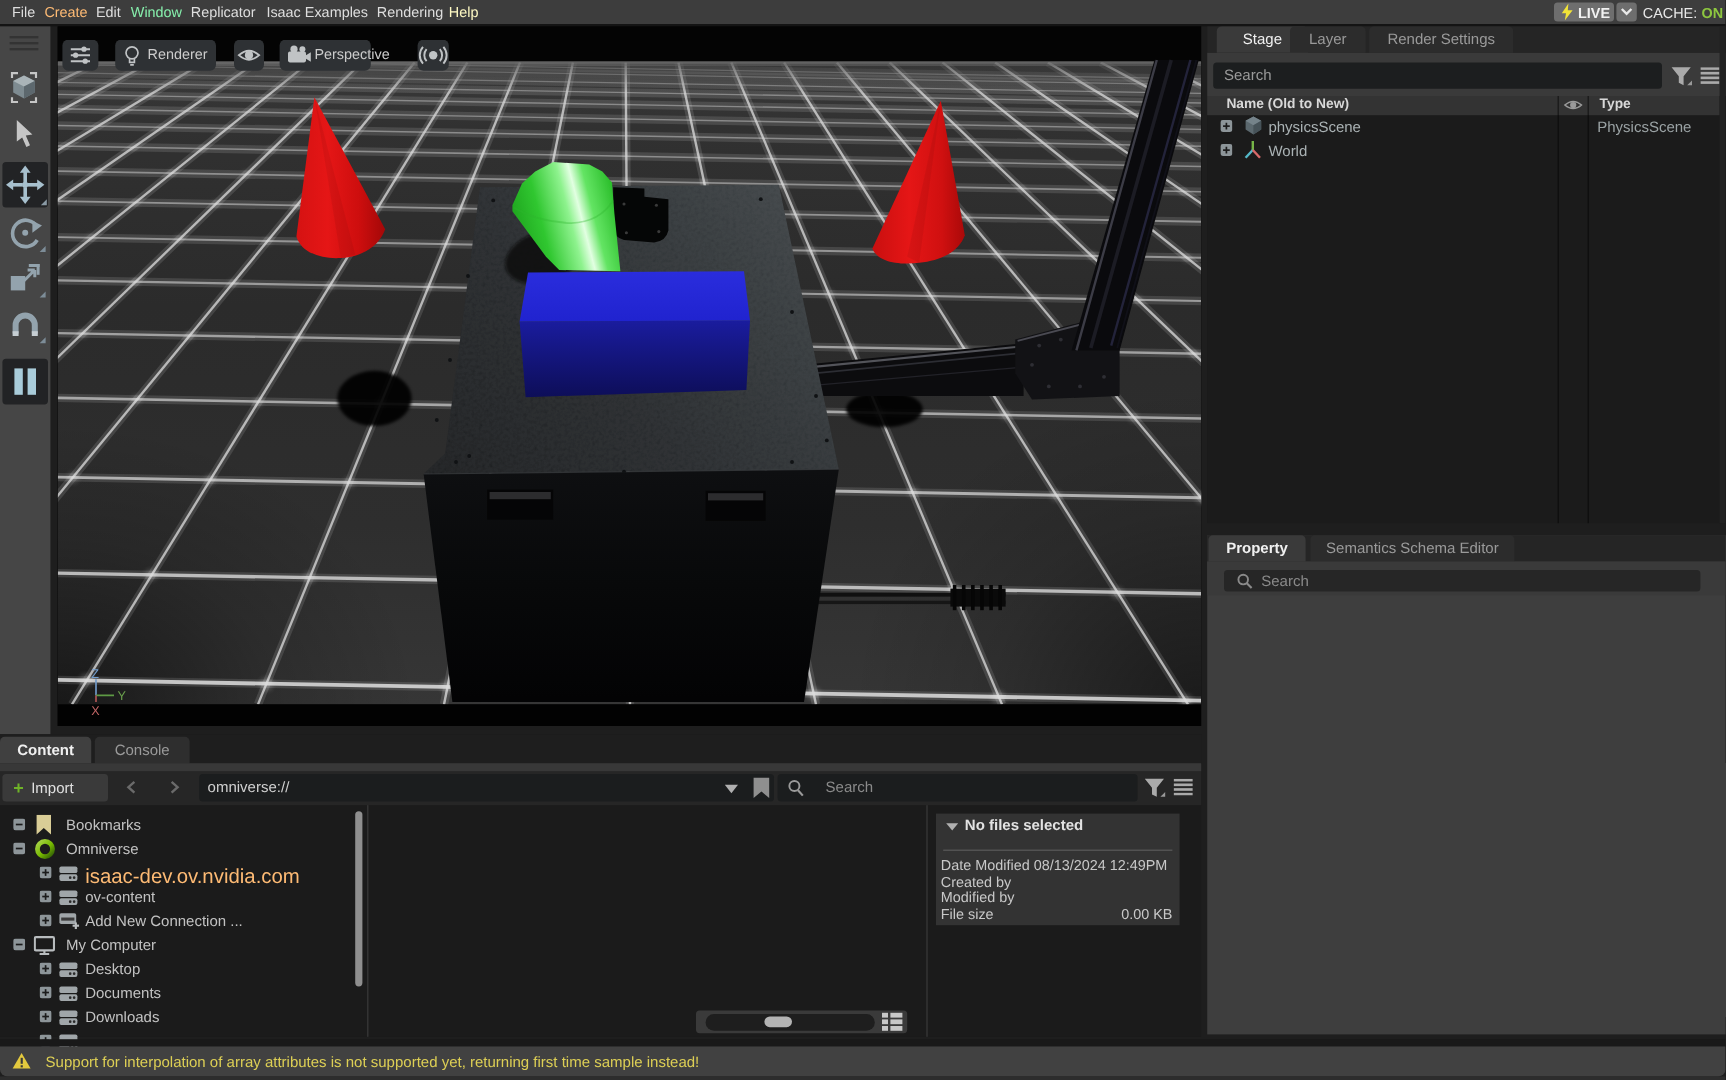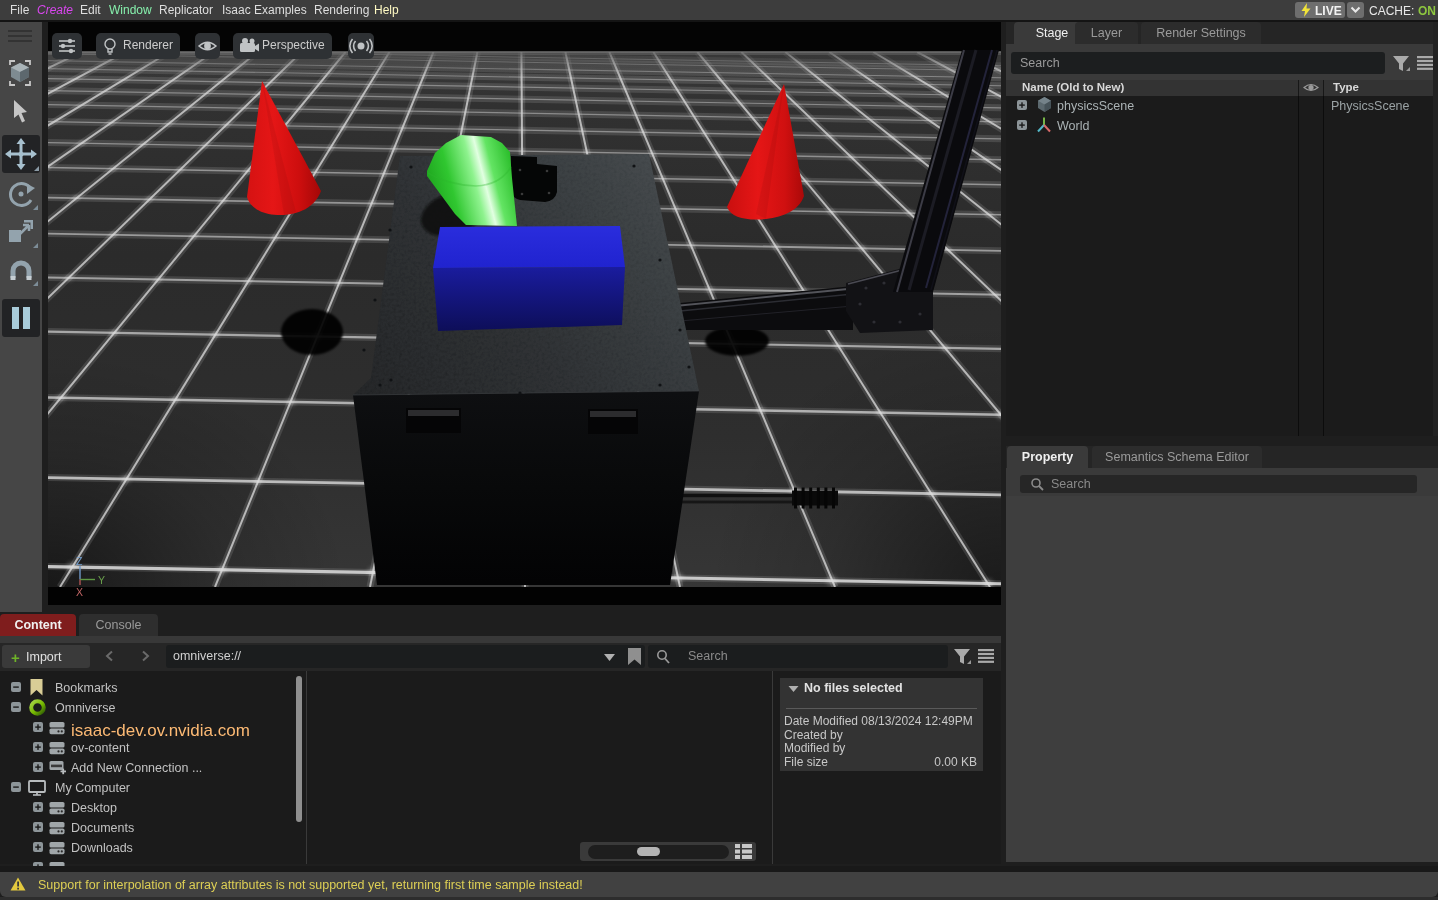--- a/index.html
+++ b/index.html
@@ -2,21 +2,21 @@
 <html><head><meta charset="utf-8"><style>
 *{margin:0;padding:0;box-sizing:border-box;font-family:"Liberation Sans",sans-serif;}
 html,body{width:1438px;height:900px;background:#1e1e1e;overflow:hidden;position:relative;}
 .abs{position:absolute;}
 .txt{position:absolute;white-space:nowrap;}
 </style></head><body>
 
 <div class="abs" style="left:0;top:0;width:1438px;height:20px;background:#3d3d3d;"></div>
 <div class="abs" style="left:0;top:20px;width:1438px;height:2px;background:#141414;"></div>
 <span class="txt" style="left:10px;top:3px;font-size:12px;color:#dedede;">File</span>
-<span class="txt" style="left:37px;top:3px;font-size:12px;color:#d946ef;font-style:italic;">Create</span>
+<span class="txt" style="left:37px;top:3px;font-size:12px;color:#fdba74;">Create</span>
 <span class="txt" style="left:80px;top:3px;font-size:12px;color:#dedede;">Edit</span>
 <span class="txt" style="left:109px;top:3px;font-size:12px;color:#86efac;">Window</span>
 <span class="txt" style="left:159px;top:3px;font-size:12px;color:#dedede;">Replicator</span>
 <span class="txt" style="left:222px;top:3px;font-size:12px;color:#dedede;">Isaac Examples</span>
 <span class="txt" style="left:314px;top:3px;font-size:12px;color:#dedede;">Rendering</span>
 <span class="txt" style="left:374px;top:3px;font-size:12px;color:#fef9c3;">Help</span>
 <div class="abs" style="left:1295px;top:2px;width:50px;height:16px;background:#6e6e6e;border-radius:3px;"></div>
 <svg class="abs" style="left:1300px;top:3px;" width="12" height="14" viewBox="0 0 12 14">
     <path d="M7 0 L1.5 8 L5 8 L4 14 L10.5 5.5 L6.5 5.5 Z" fill="#f2e438"></path>
   </svg>
@@ -472,21 +472,21 @@
       </svg>
 <span style="position:absolute;left:27px;top:5px;">Renderer</span>
     </div>
 <div class="abs" style="left:147px;top:11px;width:25px;height:26px;background:#2e3134;border-radius:5px;">
 <svg width="25" height="26" viewBox="0 0 25 26">
         <g stroke="#c0c3c5" stroke-width="1.5" fill="none">
 <path d="M4 13 Q12.5 5.5 21 13 Q12.5 20.5 4 13 Z"></path>
         </g>
         <circle cx="12.5" cy="13" r="3.4" fill="#c0c3c5"></circle>
       </svg></div>
-<div class="abs" style="left:185px;top:11px;width:99px;height:26px;background:#2e3134;border-radius:5px;color:#cccccc;font-size:12px;">
+<div class="abs" style="left:185px;top:11px;width:76px;height:26px;background:#2e3134;border-radius:5px;color:#cccccc;font-size:12px;">
 <svg width="24" height="26" viewBox="0 0 24 26" style="position:absolute;left:3px;top:0;">
         <g fill="#c0c3c5">
 <circle cx="9" cy="8" r="3"></circle>
           <circle cx="16" cy="8" r="2.5"></circle>
           <rect x="4" y="10" width="15" height="9" rx="1.5"></rect>
 <path d="M19 13 l4 -2.5 v8 l-4 -2.5 z"></path>
         </g>
       </svg>
 <span style="position:absolute;left:29px;top:5px;">Perspective</span>
     </div>
@@ -563,21 +563,21 @@
 <div class="abs" style="left:0;top:22px;width:432px;height:28px;background:#3a3a3a;"></div>
 <div class="abs" style="left:14px;top:29px;width:397px;height:18px;background:#262626;border-radius:3px;"></div>
 <svg class="abs" style="left:24px;top:31px;" width="14" height="14" viewBox="0 0 14 14">
 <circle cx="6" cy="6" r="4" stroke="#8a8a8a" stroke-width="1.6" fill="none"></circle>
       <line x1="9" y1="9" x2="13" y2="13" stroke="#8a8a8a" stroke-width="1.8"></line>
     </svg>
 <span class="txt" style="left:45px;top:31px;font-size:12.5px;color:#8a8a8a;">Search</span>
 </div>
 <div class="abs" style="left:0;top:612px;width:1001px;height:252px;background:#1b1b1b;">
 <div class="abs" style="left:0;top:0;width:1001px;height:24px;background:#1e1e1e;"></div>
-<div class="abs" style="left:0;top:2px;width:76px;height:22px;background:#7f1d1d;border-radius:4px 4px 0 0;color:#f0f0f0;font-size:12.5px;font-weight:bold;text-align:center;line-height:22px;">Content</div>
+<div class="abs" style="left:0;top:2px;width:76px;height:22px;background:#404040;border-radius:4px 4px 0 0;color:#f0f0f0;font-size:12.5px;font-weight:bold;text-align:center;line-height:22px;">Content</div>
 <div class="abs" style="left:79px;top:2px;width:79px;height:22px;background:#2e2e2e;border-radius:4px 4px 0 0;color:#9a9a9a;font-size:12.5px;text-align:center;line-height:22px;">Console</div>
 <div class="abs" style="left:0;top:24px;width:1001px;height:7px;background:#383838;"></div>
 <div class="abs" style="left:0;top:31px;width:1001px;height:28px;background:#262626;"></div>
 <div class="abs" style="left:2px;top:33px;width:88px;height:23px;background:#3a3a3a;border-radius:3px;"></div>
 <span class="txt" style="left:11px;top:37px;font-size:15px;font-weight:bold;color:#6fb328;">+</span>
 <span class="txt" style="left:26px;top:38px;font-size:12.5px;color:#e0e0e0;">Import</span>
 <svg class="abs" style="left:104px;top:38px;" width="12" height="12" viewBox="0 0 12 12">
       <path d="M8 1.5 L3 6 L8 10.5" stroke="#6a6a6a" stroke-width="2" fill="none"></path>
     </svg>
 <svg class="abs" style="left:139px;top:38px;" width="12" height="12" viewBox="0 0 12 12">

